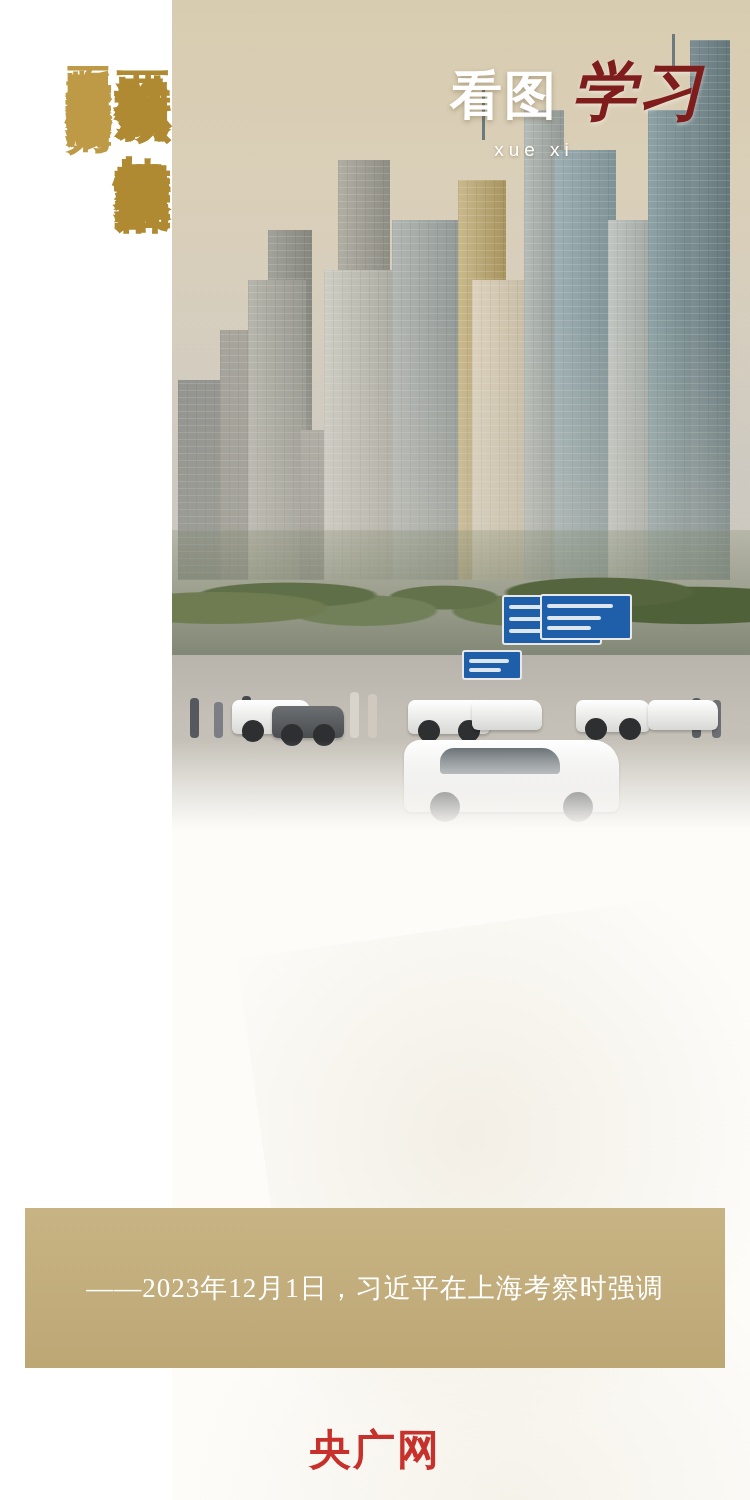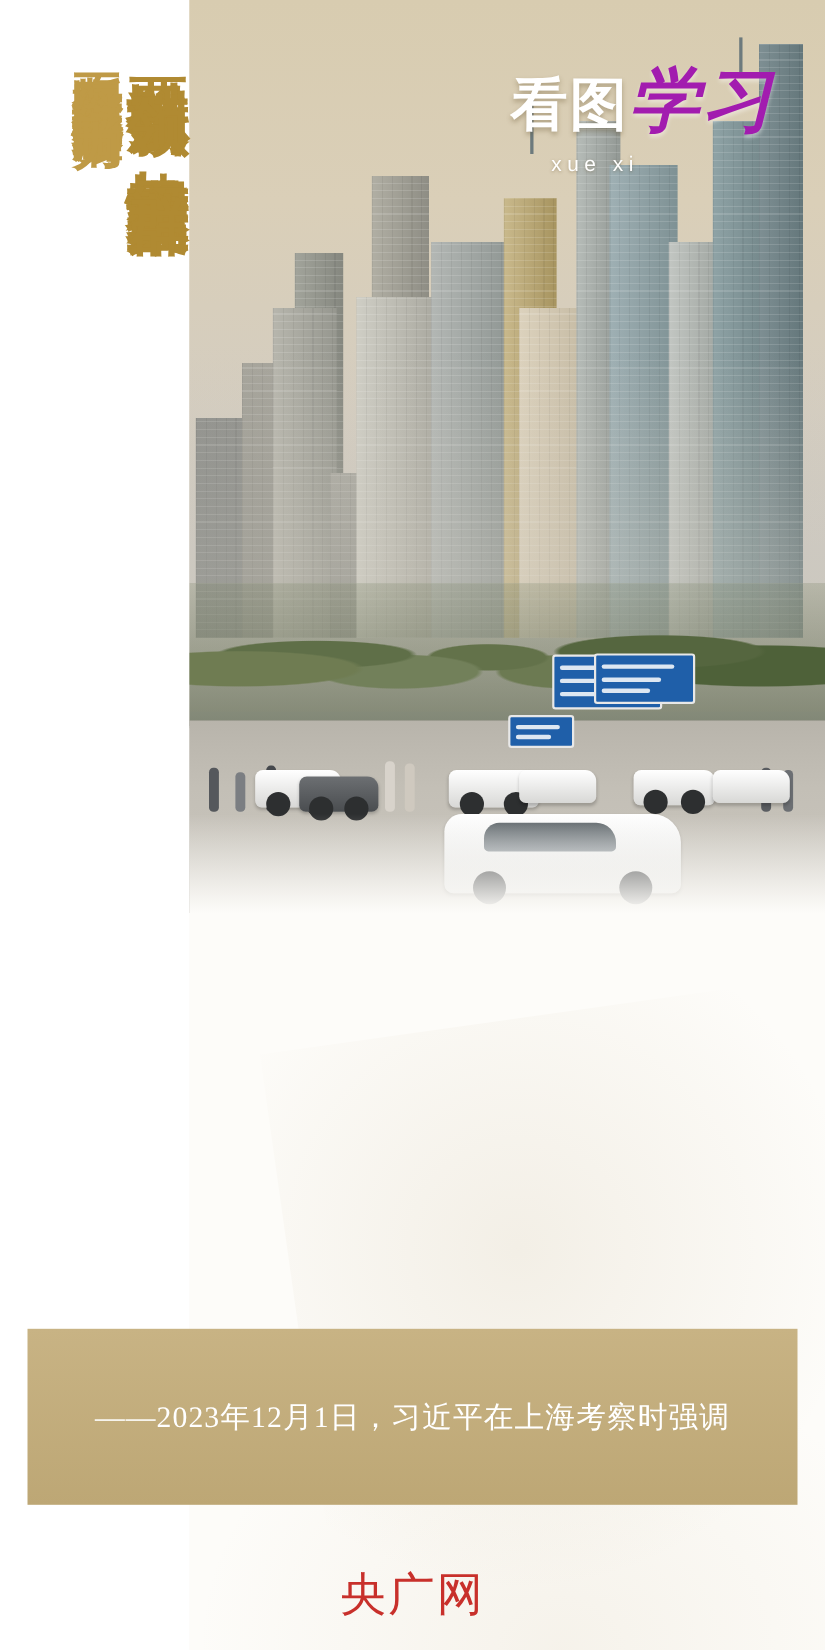--- a/index.html
+++ b/index.html
@@ -238,27 +238,27 @@
   .logo-kt .row1 {
     font-family: "Liberation Serif", serif;
     font-weight: bold;
     font-size: 52px;
     color: #ffffff;
     letter-spacing: 2px;
     text-shadow: 0 2px 5px rgba(90,70,30,.35);
     display: flex;
     align-items: baseline;
     justify-content: flex-end;
-    gap: 0;
+    gap: 14px;
   }
   .logo-kt .cursive {
     font-family: "Liberation Serif", serif;
     font-style: italic;
     font-size: 64px;
-    color: #a21caf;
+    color: #7f1d1d;
     text-shadow: 0 2px 4px rgba(255,255,255,.45);
   }
   .logo-kt .pinyin {
     font-family: "Liberation Sans", sans-serif;
     font-size: 19px;
     letter-spacing: 5px;
     color: #ffffff;
     margin-top: 4px;
     margin-right: 86px;
     text-align: center;
@@ -310,21 +310,21 @@
     right: 0;
     top: 1400px;
     height: 100px;
     display: flex;
     align-items: center;
     justify-content: center;
     z-index: 6;
   }
   .footer-logo {
     font-family: "Liberation Serif", serif;
-    font-weight: normal;
+    font-weight: bold;
     font-size: 42px;
     letter-spacing: 2px;
     color: #c8302b;
   }
 </style>
 </head>
 <body>
 
 <div class="poster">
 

